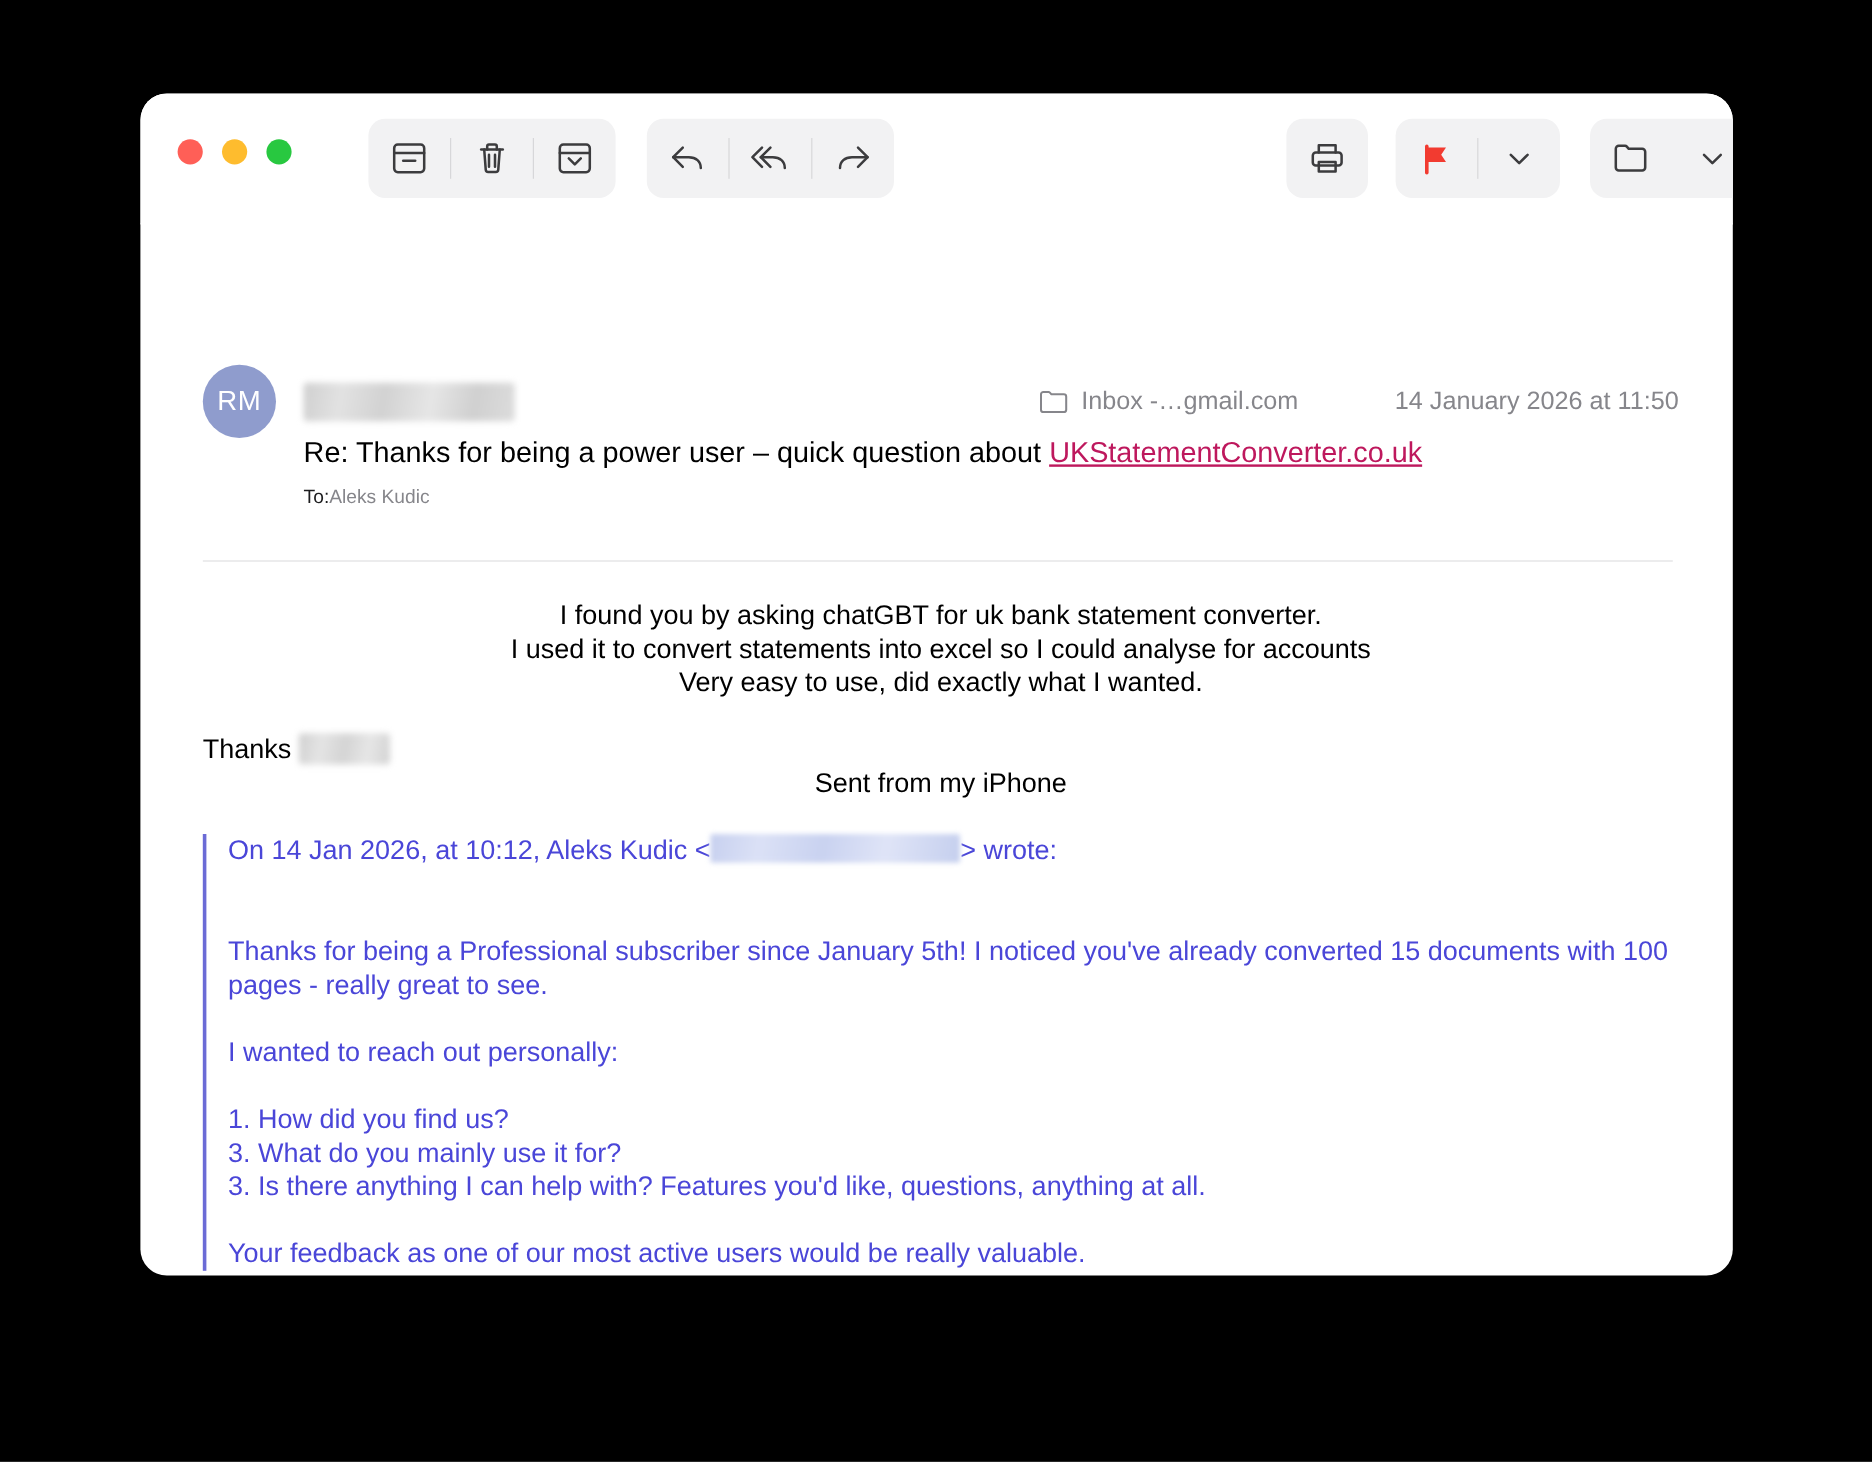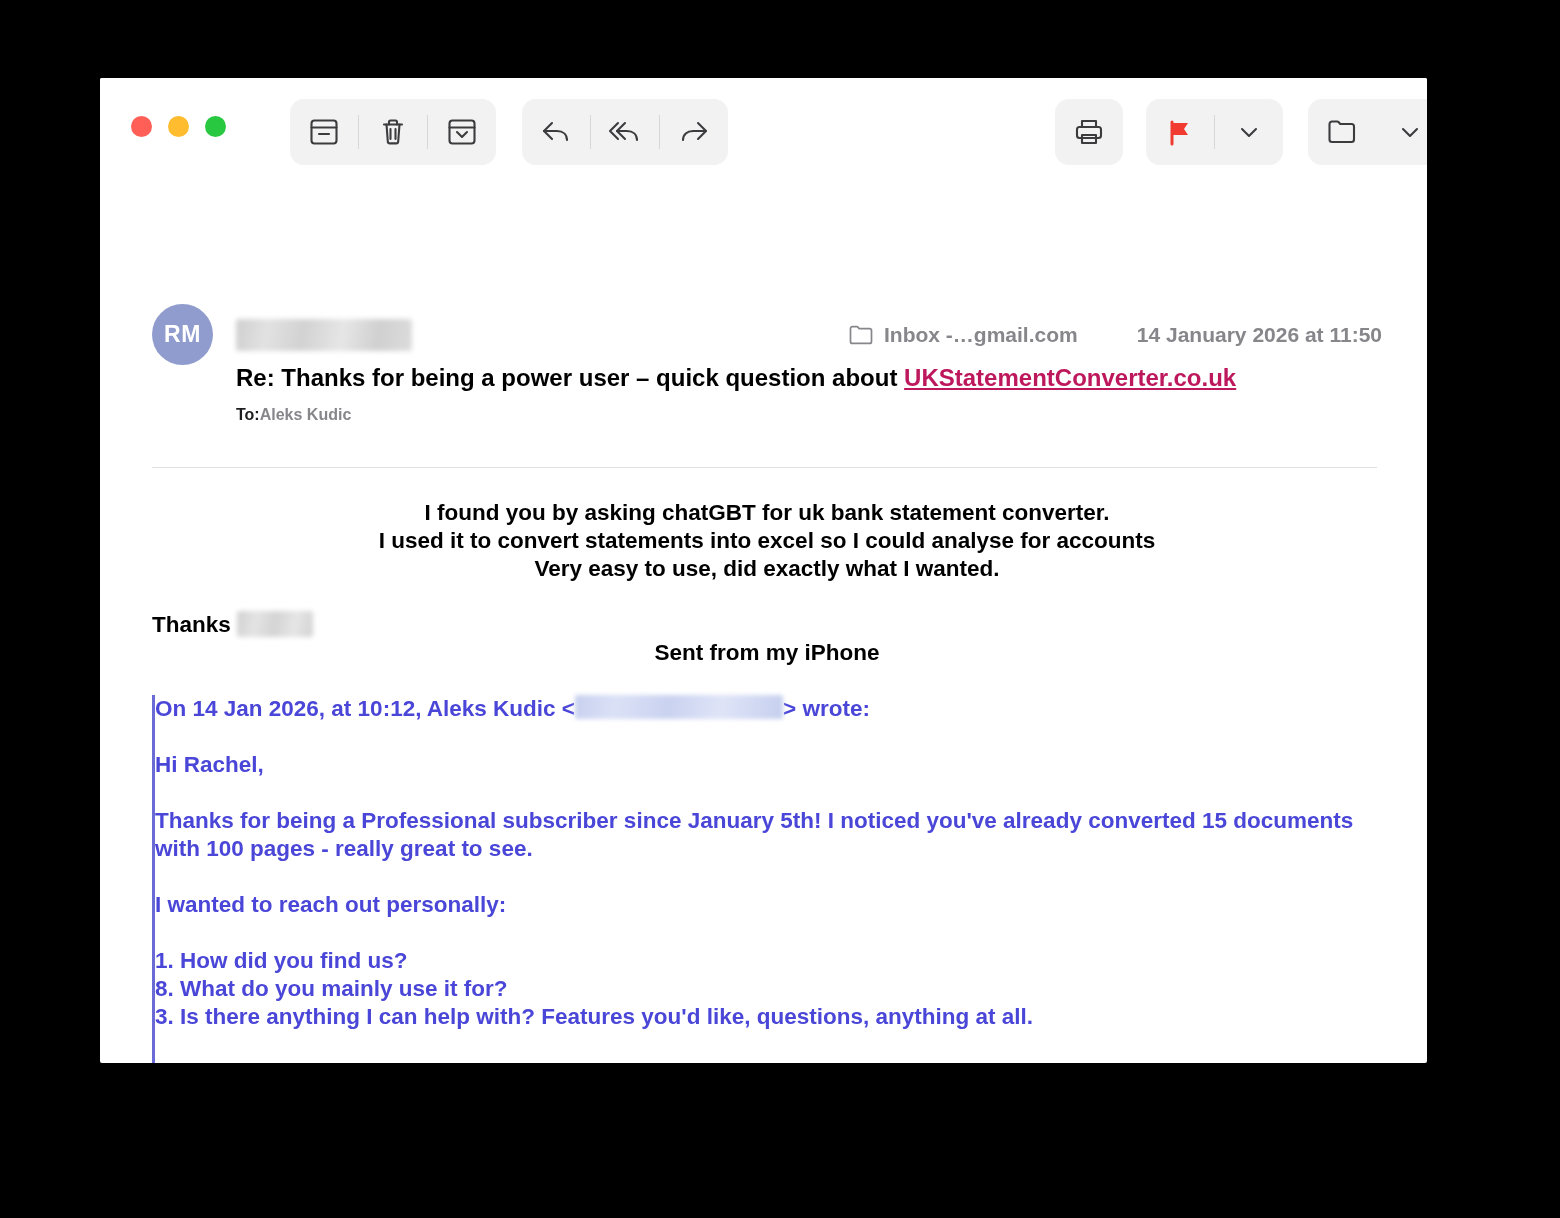--- a/index.html
+++ b/index.html
@@ -7,29 +7,28 @@
     padding: 0;
     background: #000000;
     width: 1560px;
     height: 1218px;
     overflow: hidden;
     font-family: "Liberation Sans", sans-serif;
   }
 
   .window {
     position: absolute;
-    left: 100px;
+    left: 117px;
     top: 78px;
     width: 1327px;
     height: 985px;
     background: #ffffff;
-    border-radius: 2px;
+    border-radius: 22px;
     overflow: hidden;
     box-shadow: 0 10px 40px rgba(0,0,0,0.4);
-    font-weight: bold;
   }
 
   
   .toolbar {
     position: relative;
     height: 108px;
     background: #ffffff;
     border-bottom: 1px solid #ffffff;
   }
 
@@ -196,20 +195,21 @@
     display: inline-block;
   }
 
   
   .quote {
     position: absolute;
     left: 52px;
     top: 508px;
     width: 1230px;
     border-left: 3px solid #6b6bd6;
+    padding-left: 18px;
     color: #4a46d8;
     font-size: 22.5px;
     line-height: 28px;
   }
   .quote .qline { height: 28px; }
   .quote .qgap { height: 28px; }
   .quote .wrapline { line-height: 28px; }
 
   .email-redaction {
     display: inline-block;
@@ -384,28 +384,27 @@
         <span class="name-redaction"></span>
       </div>
       <div class="line">Sent from my iPhone</div>
     </div>
 
     <div class="quote">
       <div class="qline">
         <span>On 14 Jan 2026, at 10:12, Aleks Kudic &lt;</span><span class="email-redaction"></span><span>&gt; wrote:</span>
       </div>
       <div class="qgap"></div>
-      <div class="qline">Hi Rachel,</div>
       <div class="qgap"></div>
       <div class="wrapline">Thanks for being a Professional subscriber since January 5th! I noticed you've already converted 15 documents with 100 pages - really great to see.</div>
       <div class="qgap"></div>
       <div class="qline">I wanted to reach out personally:</div>
       <div class="qgap"></div>
       <div class="qline">1. How did you find us?</div>
-      <div class="qline">8. What do you mainly use it for?</div>
+      <div class="qline">3. What do you mainly use it for?</div>
       <div class="qline">3. Is there anything I can help with? Features you'd like, questions, anything at all.</div>
       <div class="qgap"></div>
       <div class="qline">Your feedback as one of our most active users would be really valuable.</div>
 
     </div>
 
   </div>
 </div>
 
 </body></html>

